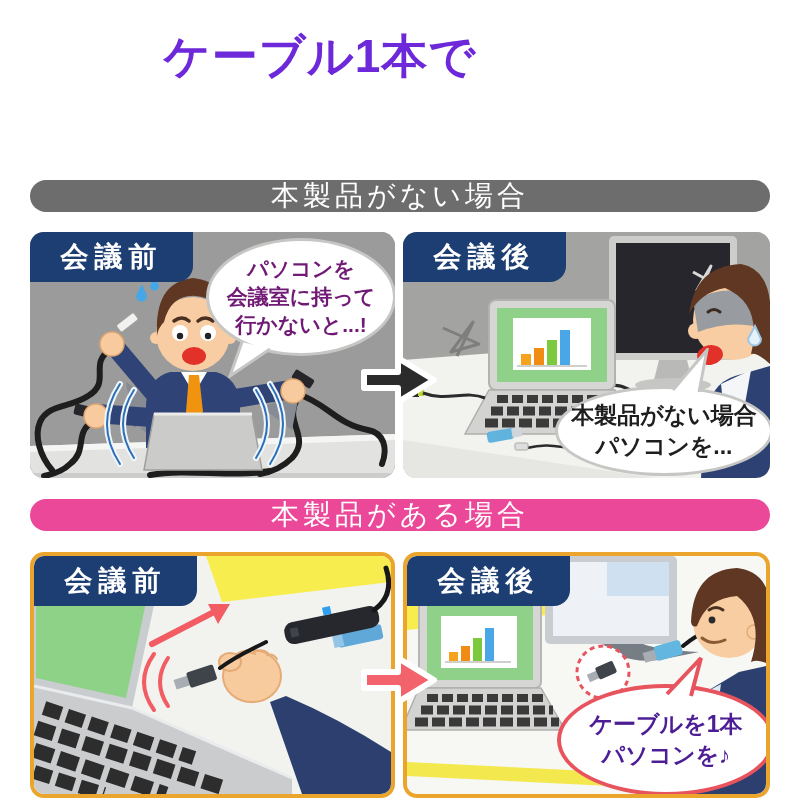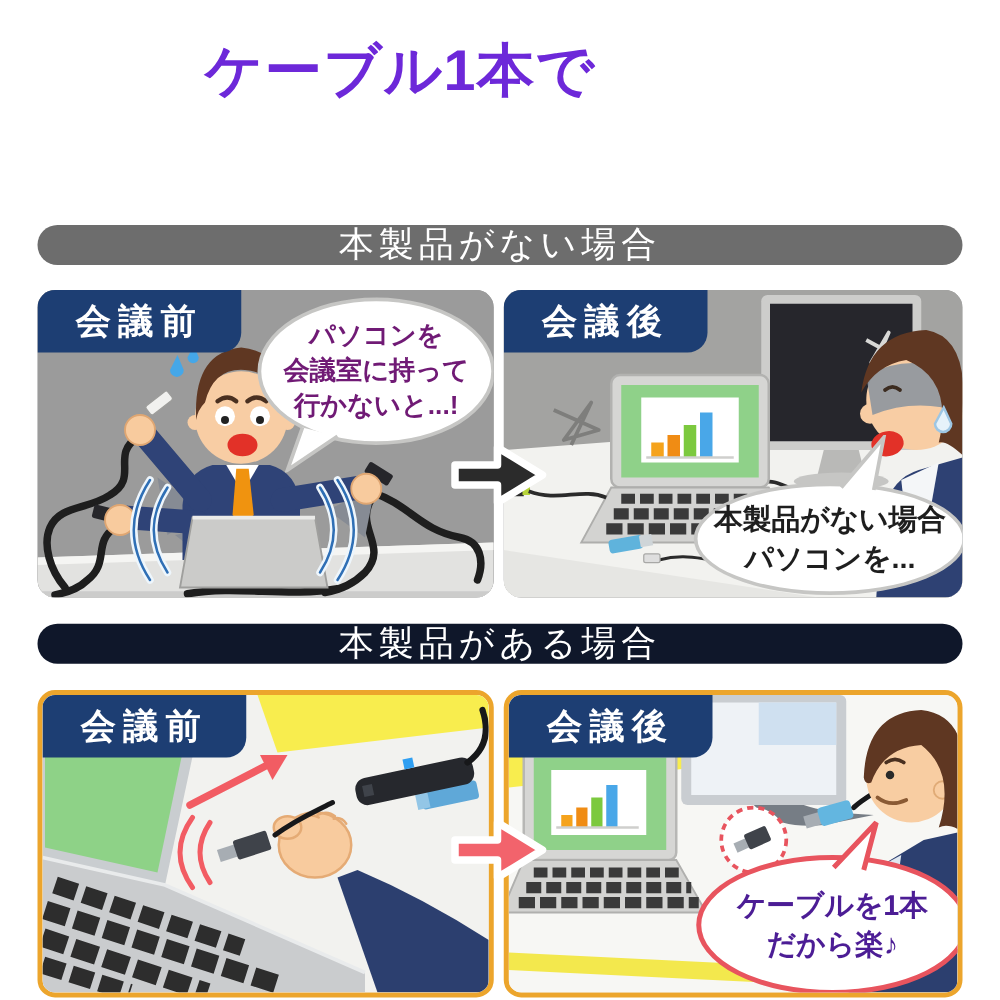--- a/index.html
+++ b/index.html
@@ -3,21 +3,21 @@
 <meta charset="utf-8">
 <style>
   html,body{margin:0;padding:0;}
   body{width:800px;height:800px;background:#ffffff;font-family:"Liberation Sans","DejaVu Sans",sans-serif;}
   .stage{position:relative;width:800px;height:800px;overflow:hidden;background:#fff;}
   .title{position:absolute;top:30px;left:0;width:640px;text-align:center;color:#6d28d9;
          font-weight:bold;font-size:46px;line-height:53px;letter-spacing:1px;}
   .banner{position:absolute;left:30px;width:740px;height:32px;border-radius:22px;color:#fff;
           font-weight:normal;font-size:28px;letter-spacing:4px;display:flex;align-items:center;justify-content:center;}
   .banner-gray{top:180px;background:#6d6d6d;}
-  .banner-red{top:499px;background:#0f172a;}
+  .banner-red{top:499px;background:#ec4899;}
   .panel{position:absolute;height:246px;border-radius:14px;overflow:hidden;background:#9b9b9b;}
   .p-tl{left:30px;top:232px;width:365px;}
   .p-tr{left:403px;top:232px;width:367px;}
   .p-bl{left:30px;top:552px;width:365px;background:#f2f2ef;border:4px solid #eca52c;box-sizing:border-box;}
   .p-br{left:403px;top:552px;width:367px;background:#f7f7f4;border:4px solid #eca52c;box-sizing:border-box;}
   .art{position:absolute;left:0;top:0;width:100%;height:100%;display:block;}
   .panel-label{position:absolute;left:0;top:0;width:163px;height:50px;background:#1d3e73;color:#fff;
                font-weight:bold;font-size:28px;letter-spacing:6px;display:flex;align-items:center;justify-content:center;
                border-radius:12px 0 16px 0;z-index:5;}
   .p-bl .panel-label,.p-br .panel-label{border-radius:8px 0 16px 0;}
@@ -309,21 +309,21 @@
         <path d="M302,54 Q309,49 316,54" stroke="#4a3020" stroke-width="3" fill="none" stroke-linecap="round"></path>
         <circle cx="305" cy="64" r="3.4" fill="#2a2a2a"></circle>
         <path d="M295,82 Q305,90 318,84" stroke="#8a5a34" stroke-width="3" fill="none" stroke-linecap="round"></path>
       </g>
     </svg>
     <div class="panel-label">
       <span>会議後</span>
     </div>
     <div class="bubble bub-br">
       <span>ケーブルを1本</span>
-      <span>だから楽♪</span>
+      <span>パソコンを♪</span>
     </div>
     <svg class="tail" style="left:252px;top:100px;" width="46" height="42">
       <path d="M8,38 L42,2 L32,40 Z" fill="#ffffff"></path>
       <path d="M8,38 L42,2 L32,40" fill="none" stroke="#e8545e" stroke-width="4"></path>
     </svg>
   </div>
 
   <svg class="arrow arr2" viewBox="0 0 84 56">
     <polygon points="6,20 40,20 40,6 76,28 40,50 40,36 6,36" fill="#f2636c" stroke="#ffffff" stroke-width="6" stroke-linejoin="round"></polygon>
   </svg>

